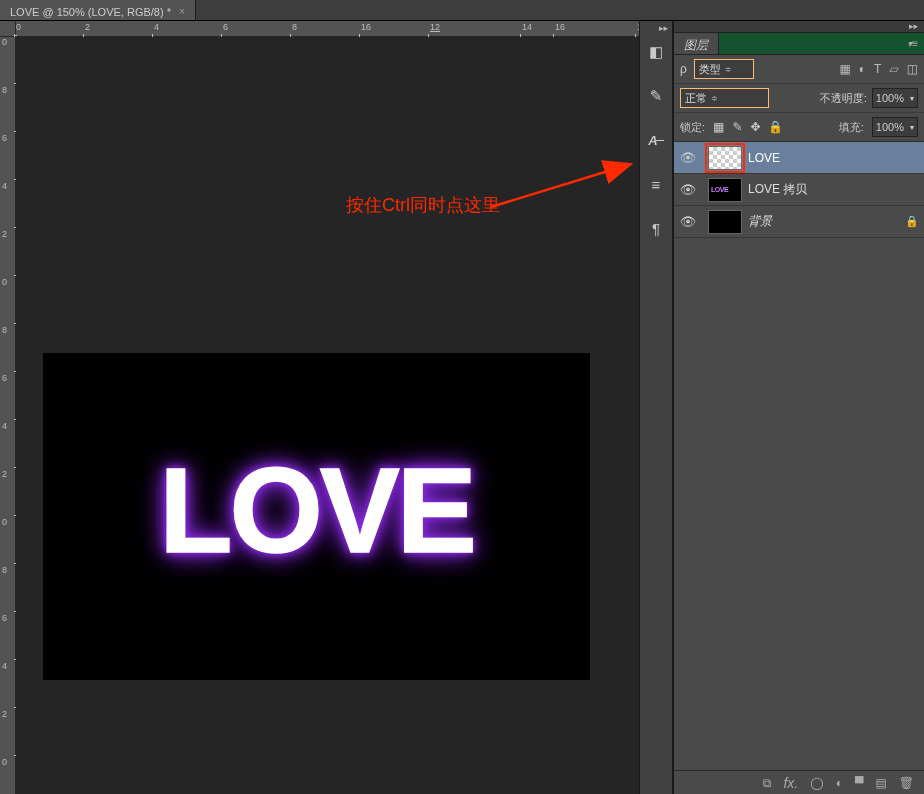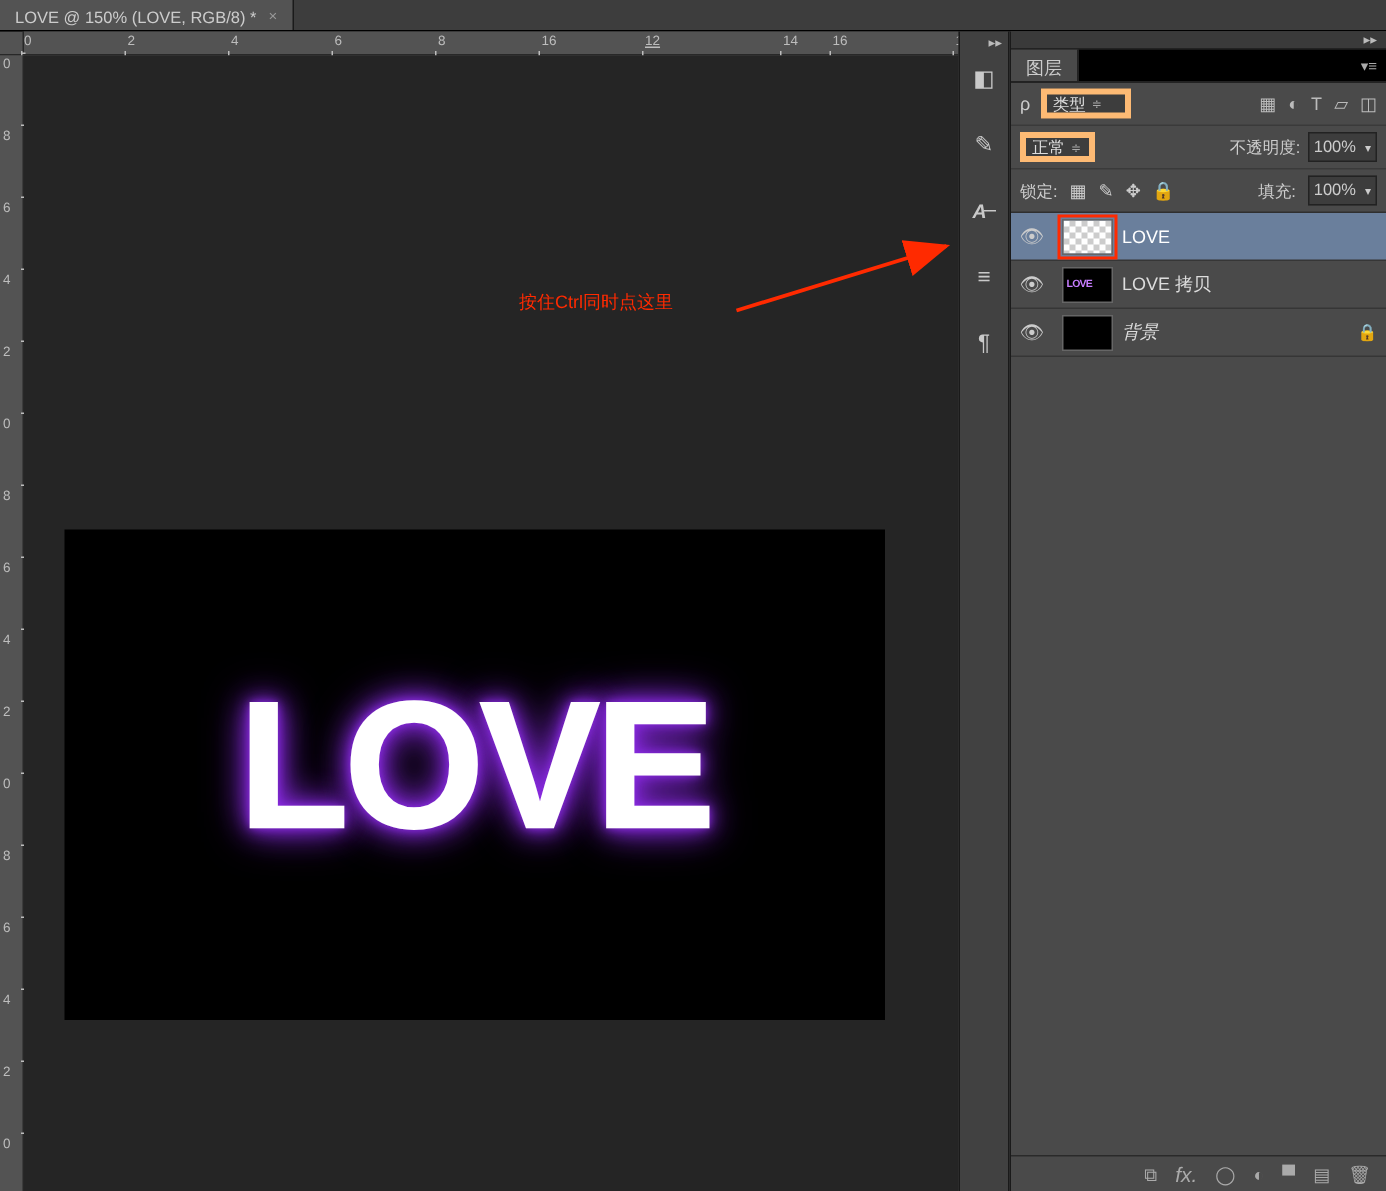--- a/index.html
+++ b/index.html
@@ -15,33 +15,33 @@
   .ruler-h .tick { top:1px; }
   .ruler-h .tick::after { content:""; position:absolute; left:-2px; top:12px; width:1px; height:3px; background:#bdbdbd; }
   .ruler-v .tick { left:2px; width:14px; text-align:left; }
   .ruler-v .tick::after { content:""; position:absolute; top:-2px; left:12px; height:1px; width:3px; background:#bdbdbd; }
   .canvas-area { position:absolute; left:16px; top:16px; right:285px; bottom:0; background:#252525; overflow:hidden; }
   .artboard { position:absolute; left:27px; top:316px; width:547px; height:327px; background:#000; }
   .love-text { position:absolute; left:50%; top:48%; transform:translate(-50%,-50%); font-weight:900; font-size:120px; letter-spacing:-3px; color:#fff;
     text-shadow: 0 0 6px #8a2be2,0 0 12px #8a2be2,0 0 22px #8a2be2,0 0 30px rgba(138,43,226,.8);
     font-family: Arial Black, Impact, sans-serif; }
   .marquee-border { -webkit-text-stroke: 1.5px #fff; }
-  .annotation { position:absolute; left:330px; top:156px; color:#ff2a00; font-size:12px; font-weight:500; }
+  .annotation { position:absolute; left:330px; top:156px; color:#ff2a00; font-size:18px; font-weight:500; }
   .arrow-svg { position:absolute; left:0; top:0; pointer-events:none; }
   
   .rtoolcol { position:absolute; right:251px; top:0; width:34px; height:100%; background:#414141; border-left:1px solid #1a1a1a; border-right:1px solid #1a1a1a; padding-top:20px; display:flex; flex-direction:column; align-items:center; gap:22px; }
   .rtoolcol .collapse { position:absolute; top:2px; right:4px; color:#bbb; font-size:9px; }
   .rtool { width:22px; height:22px; display:flex; align-items:center; justify-content:center; color:#c9c9c9; font-size:15px; cursor:pointer; }
   .panel { position:absolute; right:0; top:0; width:251px; height:100%; background:#4a4a4a; border-left:1px solid #1a1a1a; display:flex; flex-direction:column; }
   .panel-collapse { height:12px; text-align:right; color:#bbb; font-size:9px; padding-right:6px; background:#3a3a3a; border-bottom:1px solid #222; }
-  .panel-tabs { height:22px; background:#000000; display:flex; align-items:center; font-size:12px; color:#ccc; border-bottom:1px solid #222; }
+  .panel-tabs { height:22px; background:#14532d; display:flex; align-items:center; font-size:12px; color:#ccc; border-bottom:1px solid #222;font-style:italic; }
   .panel-tabs .ptab { padding:4px 10px 0 10px; background:#4a4a4a; border-right:1px solid #222; }
   .panel-tabs .pmenu { margin-left:auto; padding:4px 6px; font-size:10px; color:#aaa; cursor:pointer; }
   .panel-row { display:flex; align-items:center; gap:5px; padding:4px 6px; border-bottom:1px solid #3a3a3a; color:#ccc; font-size:11px; }
-  .dropdown { flex:none; display:flex; align-items:center; background:#3d3d3d; border:4px solid #fdba74; height:20px; padding:0 4px; color:#ddd; }
+  .dropdown { flex:none; display:flex; align-items:center; background:#3d3d3d; border:1px solid #fdba74; height:20px; padding:0 4px; color:#ddd; }
   .dropdown .dd-arrow { margin-left:4px; font-size:8px; color:#aaa; }
   .searchglass { font-size:12px; color:#ccc; margin-right:2px;}
   .filter-icons { margin-left:auto; display:flex; gap:8px; color:#bbb; font-size:12px; }
   .filter-icons span { cursor:pointer; }
   .pct-box { display:flex; align-items:center; border:1px solid #222; background:#3d3d3d; height:20px; }
   .pct-box span { padding:0 3px; font-size:11px; }
   .lock-row { display:flex; align-items:center; gap:8px; padding:4px 6px; border-bottom:1px solid #2f2f2f; color:#ccc; font-size:11px; }
   .lock-row .ic { font-size:12px; color:#ccc; cursor:pointer;}
   .layers { flex:none; }
   .layer { display:flex; align-items:center; height:32px; border-bottom:1px solid #363636; font-size:12px; color:#ddd; }
@@ -144,21 +144,21 @@
       <div class="filter-icons">
         <span>▦</span>
         <span>◐</span>
         <span>T</span>
         <span>▱</span>
         <span>◫</span>
       </div>
     </div>
 
     <div class="panel-row">
-      <div class="dropdown" style="width:50px">
+      <div class="dropdown" style="width:89px">
         <span>正常</span>
         <span class="dd-arrow">≑</span>
       </div>
       <span style="margin-left:auto">不透明度:</span>
       <div class="pct-box">
         <span>100%</span>
         <span class="dd-arrow" style="font-size:8px;">▾</span>
       </div>
     </div>
 

